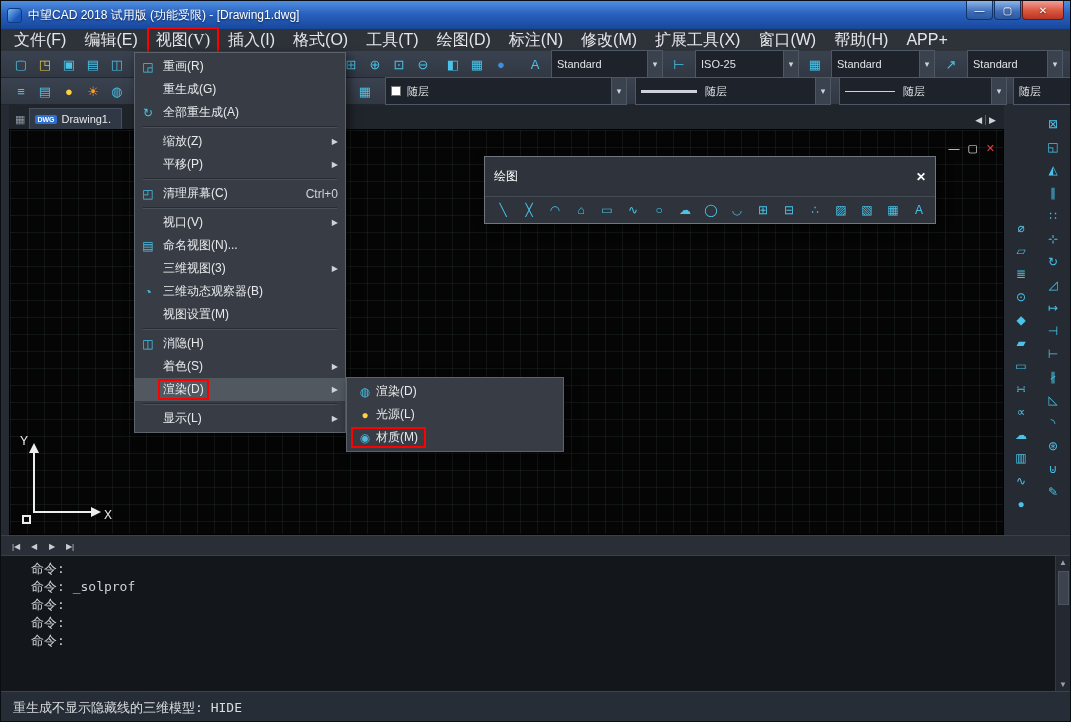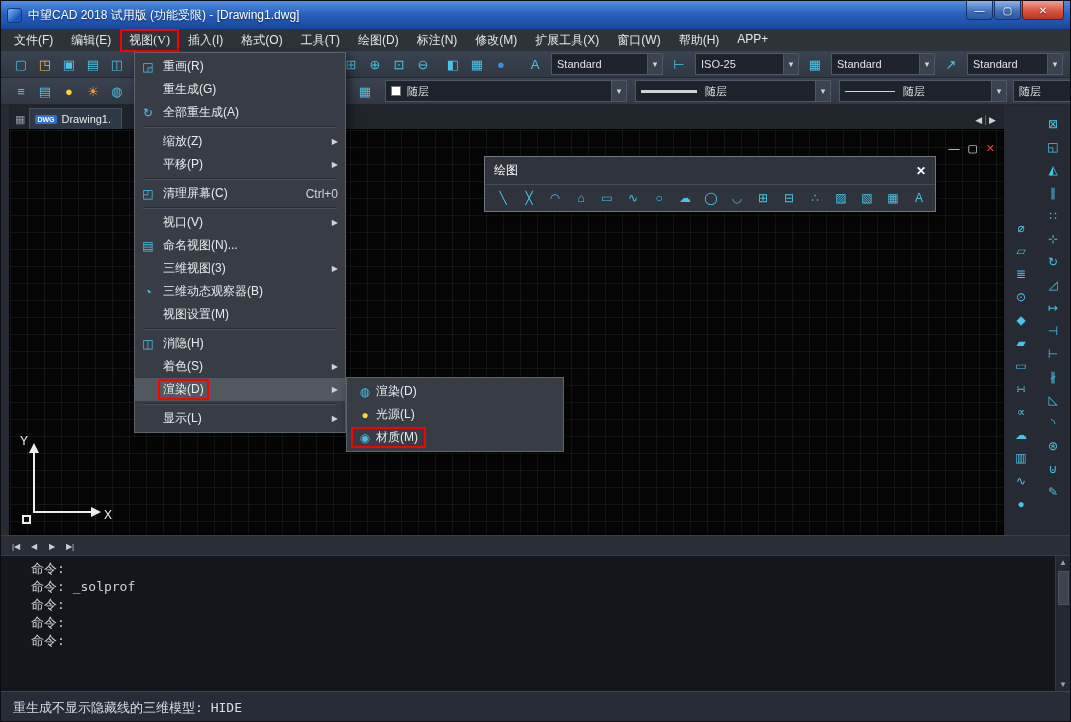--- a/index.html
+++ b/index.html
@@ -13,35 +13,35 @@
     color:#fff; font-size:12px; text-shadow:0 1px 2px rgba(0,0,0,.6); }
   .app-icon { width:15px; height:15px; border-radius:3px; margin-right:6px;
     background:linear-gradient(135deg,#7db8f5 0%,#1b56b8 70%); border:1px solid #0e3a80; }
   .wbtns { margin-left:auto; display:flex; gap:1px; align-items:flex-start; height:100%; }
   .wbtn { width:27px; height:19px; display:flex; align-items:center; justify-content:center;
     font-size:10px; color:#fff; border:1px solid #123468; border-top:none; border-radius:0 0 4px 4px;
     background:linear-gradient(180deg,#8fb4e8,#3c6cb8 60%,#2c58a0); }
   .wbtn-close { width:42px; background:linear-gradient(180deg,#f0a098,#d9553e 55%,#b83723); border-color:#6e180c; }
 
   
-  .menubar { height:22px; display:flex; align-items:flex-start; background:#2e333a; color:#e4e6e9;
-    font-size:12px; padding-left:4px; }
+  .menubar { height:22px; display:flex; align-items:center; background:#2e333a; color:#e4e6e9;
+    font-size:16px; padding-left:4px; }
   .menu-item { border:2px solid transparent; padding:1px 7px; white-space:nowrap; }
   .menu-item.red-box { border-color:#ff0000;font-family:Liberation Serif, serif; }
 
   
   .toolbar { height:27px; background:linear-gradient(180deg,#3a4250,#313843); border-bottom:1px solid #22262d;
     display:flex; align-items:center; padding-left:8px; }
   .tbi { width:22px; height:20px; display:inline-flex; align-items:center; justify-content:center;
     color:#49c3e8; font-size:13px; margin:0 1px; border-radius:2px; flex:0 0 auto; }
   .icon-group { display:inline-flex; align-items:center; }
   .tb-spacer1 { width:186px; flex:0 0 auto; }
   .tb-spacer2 { width:200px; flex:0 0 auto; }
   .gap6 { width:6px; flex:0 0 auto; } .gap8 { width:8px; flex:0 0 auto; } .gap10 { width:10px; flex:0 0 auto; }
-  .combo { display:inline-flex; align-items:center; height:22px; background:#1e232b;
+  .combo { display:inline-flex; align-items:center; height:28px; background:#1e232b;
     border:1px solid #4d5766; color:#dfe2e6; font-size:11px; padding-left:5px; flex:0 0 auto; overflow:hidden; }
   .combo-val { white-space:nowrap; overflow:hidden; }
   .combo-arrow { width:15px; height:100%; margin-left:auto; display:flex; align-items:center; justify-content:center;
     background:#3a424e; border-left:1px solid #4d5766; color:#cfd3d9; font-size:9px; flex:0 0 auto; }
   .style-combos { display:inline-flex; align-items:center; gap:4px; }
   .swatch { width:10px; height:10px; margin-right:6px; border:1px solid #777; flex:0 0 auto; }
   .lt-line { width:56px; height:3px; background:#cfd3d9; margin-right:8px; flex:0 0 auto; }
   .lw-line { width:50px; height:1px; background:#cfd3d9; margin-right:8px; flex:0 0 auto; }
 
   
@@ -61,21 +61,21 @@
       linear-gradient(90deg, rgba(80,110,95,0.16) 1px, transparent 1px);
     background-size:17px 17px; border:1px solid #000; overflow:hidden; }
 
   .canvas-controls { position:absolute; top:12px; right:8px; display:flex; gap:8px;
     color:#e8e8e8; font-size:11px; z-index:5; }
   .cbtn { cursor:default; }
 
   
   .float-toolbar { position:absolute; left:474px; top:26px; width:452px; background:#2f343c;
     border:1px solid #707680; box-shadow:3px 3px 10px rgba(0,0,0,.6); z-index:6; }
-  .ft-title { height:28px; display:flex; align-items:center; padding:0 9px; color:#fff; font-size:12px;
+  .ft-title { height:40px; display:flex; align-items:center; padding:0 9px; color:#fff; font-size:12px;
     border-bottom:1px solid #454b54; }
   .ft-close { margin-left:auto; font-weight:bold; font-size:12px; color:#fff; }
   .ft-icons { height:26px; display:flex; align-items:center; padding:0 5px; }
   .ft-icons .tbi { width:24px; font-size:12px; }
 
   
   .ucs { position:absolute; left:10px; bottom:8px; width:104px; height:92px; z-index:4; }
   .ucs div { position:absolute; }
   .ucs-vline { left:13px; bottom:13px; width:2px; height:60px; background:#ededed; }
   .ucs-varrow { left:9px; bottom:73px; width:0; height:0; border-left:5px solid transparent; border-right:5px solid transparent; border-bottom:10px solid #ededed; }

